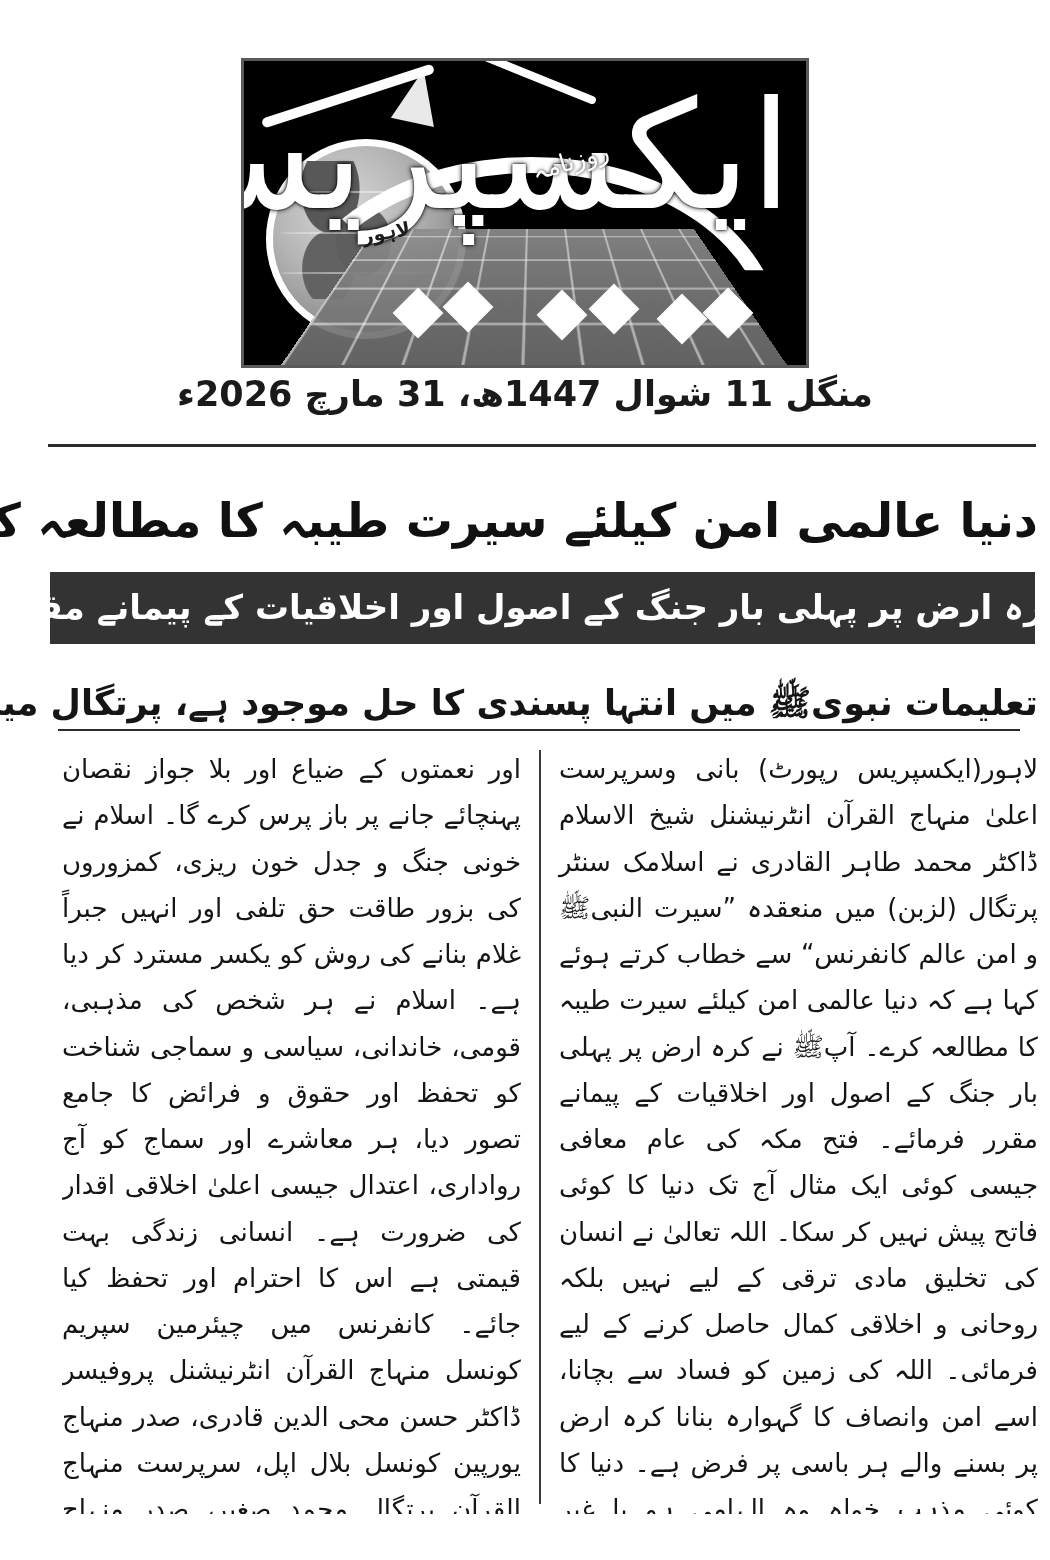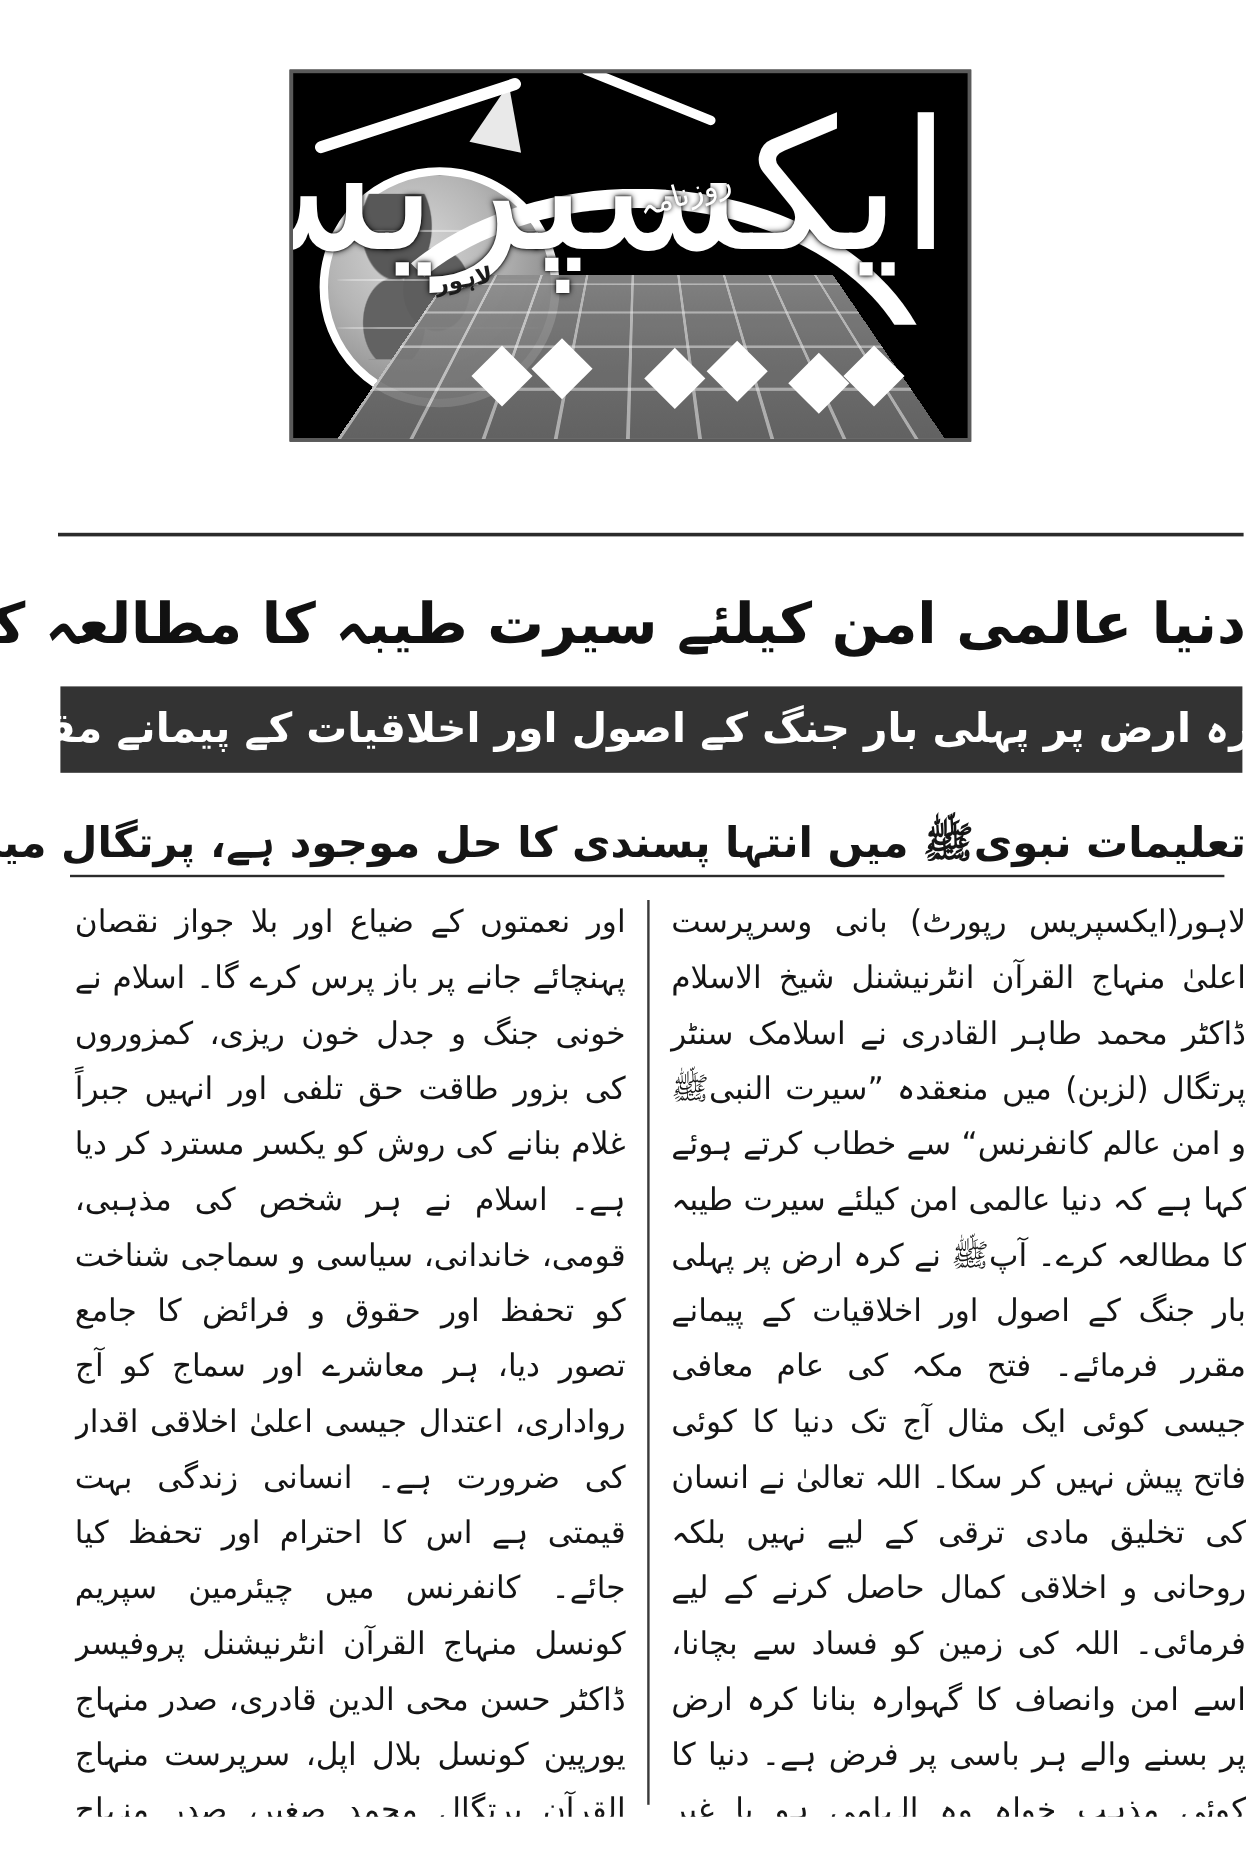--- a/index.html
+++ b/index.html
@@ -311,20 +311,21 @@
       <div class="diamond" style="left:466px; top:234px;"></div>
 
       <div class="logo-script">ایکسپریس</div>
 
       <div class="logo-roznama">روزنامہ</div>
 
       <div class="logo-lahore">لاہور</div>
     </div>
   </div>
 
+  <div class="dateline">منگل 11 شوال 1447ھ، 31 مارچ 2026ء</div>
 
   <div class="rule-top"></div>
 
   <h1 class="headline">دنیا عالمی امن کیلئے سیرت طیبہ کا مطالعہ کرے: ڈاکٹر طاہر القادری</h1>
 
   <div class="banner">
     <div class="banner-text">آپﷺ نے کرہ ارض پر پہلی بار جنگ کے اصول اور اخلاقیات کے پیمانے مقرر فرمائے</div>
   </div>
 
   <h2 class="subhead2">تعلیمات نبویﷺ میں انتہا پسندی کا حل موجود ہے، پرتگال میں کانفرنس سے خطاب</h2>

